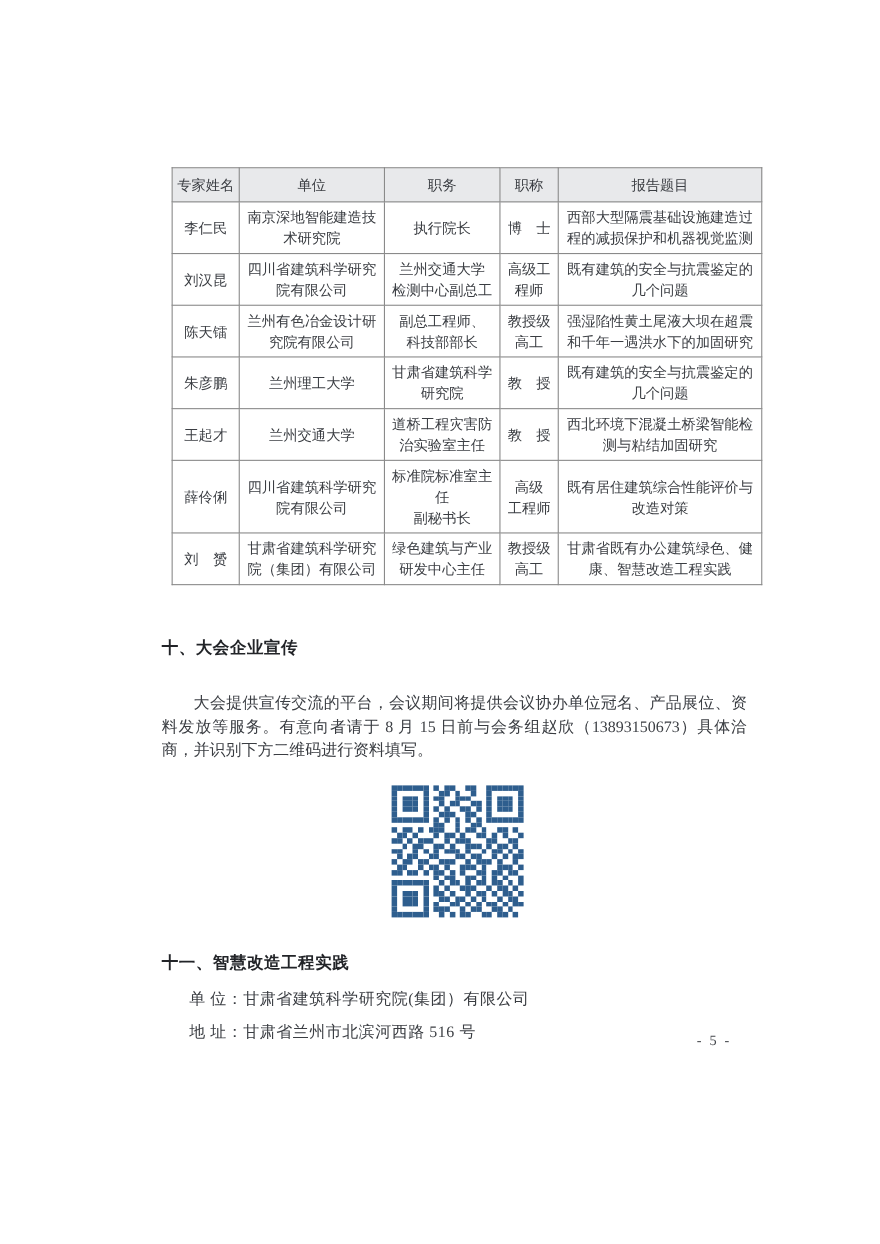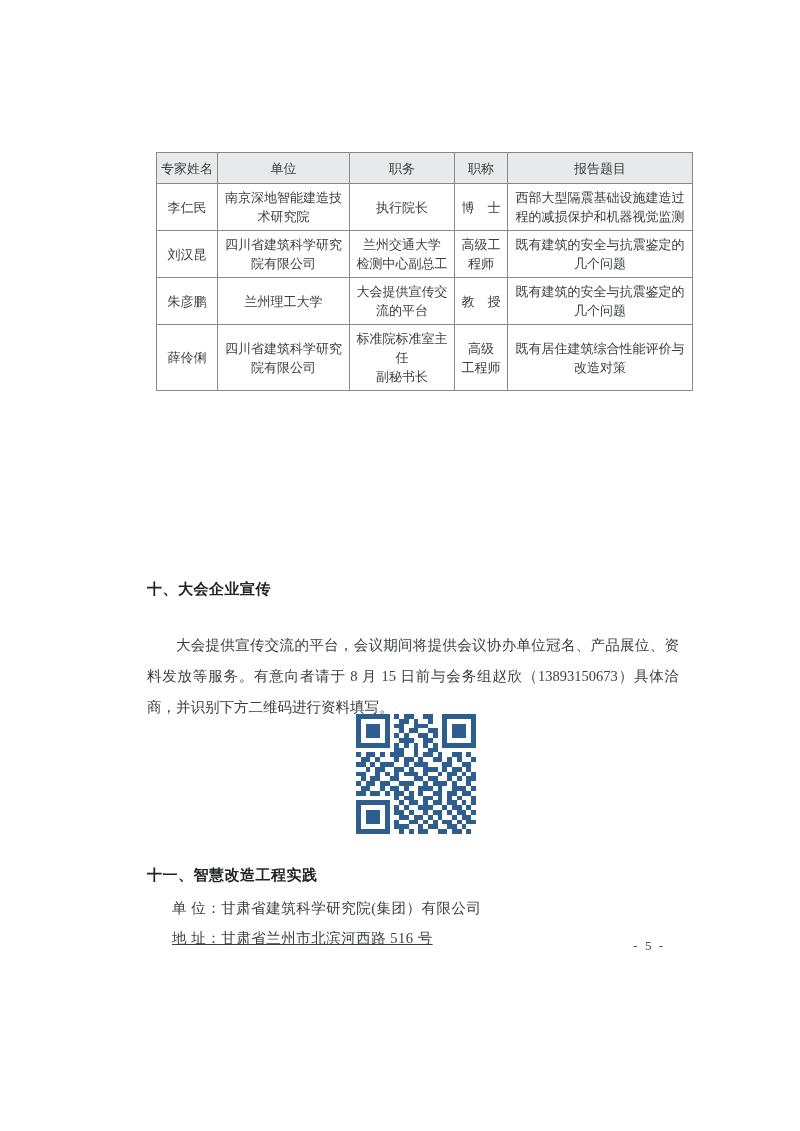--- a/index.html
+++ b/index.html
@@ -41,31 +41,31 @@
 
   
   .sec-heading{
     position:absolute;left:135px;
     font-size:15px;font-weight:bold;color:#222428;
     letter-spacing:0.5px;
   }
   #promo-heading{top:580px;}
   #promo-para{
     position:absolute;left:135px;top:630px;width:532px;
-    font-size:14.5px;line-height:31px;
+    font-size:14.5px;line-height:21px;
     text-align:justify;text-indent:2em;
     color:#3a3d42;
   }
   #contact-heading{top:866px;}
   .contact-line{
     position:absolute;left:160px;
     font-size:14.5px;color:#3a3d42;letter-spacing:0.5px;
   }
   #contact-line-0{top:899px;text-align:right;}
-  #contact-line-1{top:929px;text-decoration:underline;}
+  #contact-line-1{top:929px;}
 
   
   #qr{
     position:absolute;left:344px;top:714px;
     width:120px;height:120px;
     display:grid;
     grid-template-columns:repeat(25,1fr);
     grid-template-rows:repeat(25,1fr);
   }
   #qr .mod{background:transparent;}
@@ -109,35 +109,57 @@
         </tr>
         <tr>
           <td>刘汉昆</td>
           <td>四川省建筑科学研究院有限公司</td>
           <td>兰州交通大学
 检测中心副总工</td>
           <td>高级工程师</td>
           <td>既有建筑的安全与抗震鉴定的几个问题</td>
         </tr>
         <tr>
+          <td>陈天镭</td>
+          <td>兰州有色冶金设计研究院有限公司</td>
+          <td>副总工程师、
+科技部部长</td>
+          <td>教授级高工</td>
+          <td>强湿陷性黄土尾液大坝在超震和千年一遇洪水下的加固研究</td>
+        </tr>
+        <tr>
           <td>朱彦鹏</td>
           <td>兰州理工大学</td>
-          <td>大会提供宣传交流的平台</td>
+          <td>甘肃省建筑科学研究院</td>
           <td>教　授</td>
           <td>既有建筑的安全与抗震鉴定的几个问题</td>
+        </tr>
+        <tr>
+          <td>王起才</td>
+          <td>兰州交通大学</td>
+          <td>道桥工程灾害防治实验室主任</td>
+          <td>教　授</td>
+          <td>西北环境下混凝土桥梁智能检测与粘结加固研究</td>
         </tr>
         <tr>
           <td>薛伶俐</td>
           <td>四川省建筑科学研究院有限公司</td>
           <td>标准院标准室主任
 副秘书长</td>
           <td>高级
 工程师</td>
           <td>既有居住建筑综合性能评价与改造对策</td>
         </tr>
+        <tr>
+          <td>刘　赟</td>
+          <td>甘肃省建筑科学研究院（集团）有限公司</td>
+          <td>绿色建筑与产业研发中心主任</td>
+          <td>教授级高工</td>
+          <td>甘肃省既有办公建筑绿色、健康、智慧改造工程实践</td>
+        </tr>
       </tbody>
   </table>
 
   <div class="sec-heading" id="promo-heading">十、大会企业宣传</div>
 
   <div id="promo-para">大会提供宣传交流的平台，会议期间将提供会议协办单位冠名、产品展位、资料发放等服务。有意向者请于 8 月 15 日前与会务组赵欣（13893150673）具体洽商，并识别下方二维码进行资料填写。</div>
 
   <div id="qr">
       <div class="mod on"></div>
       <div class="mod on"></div>

